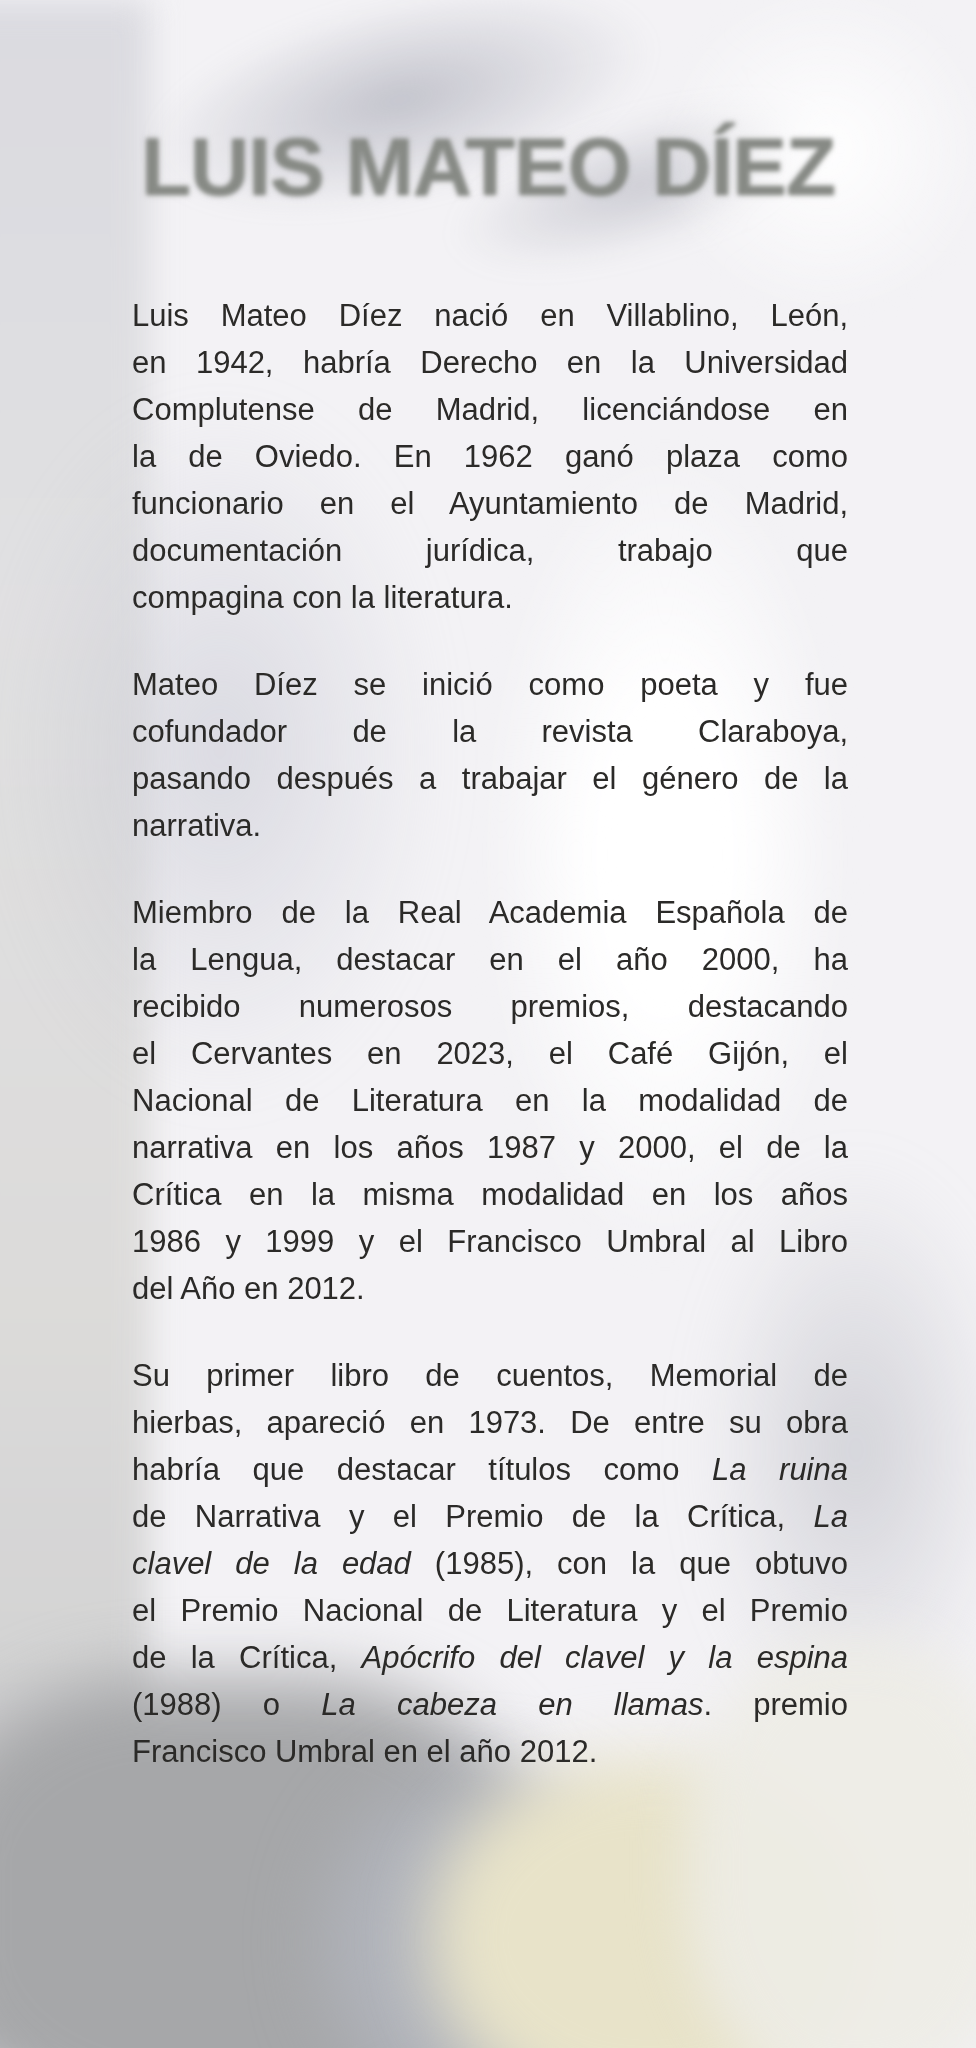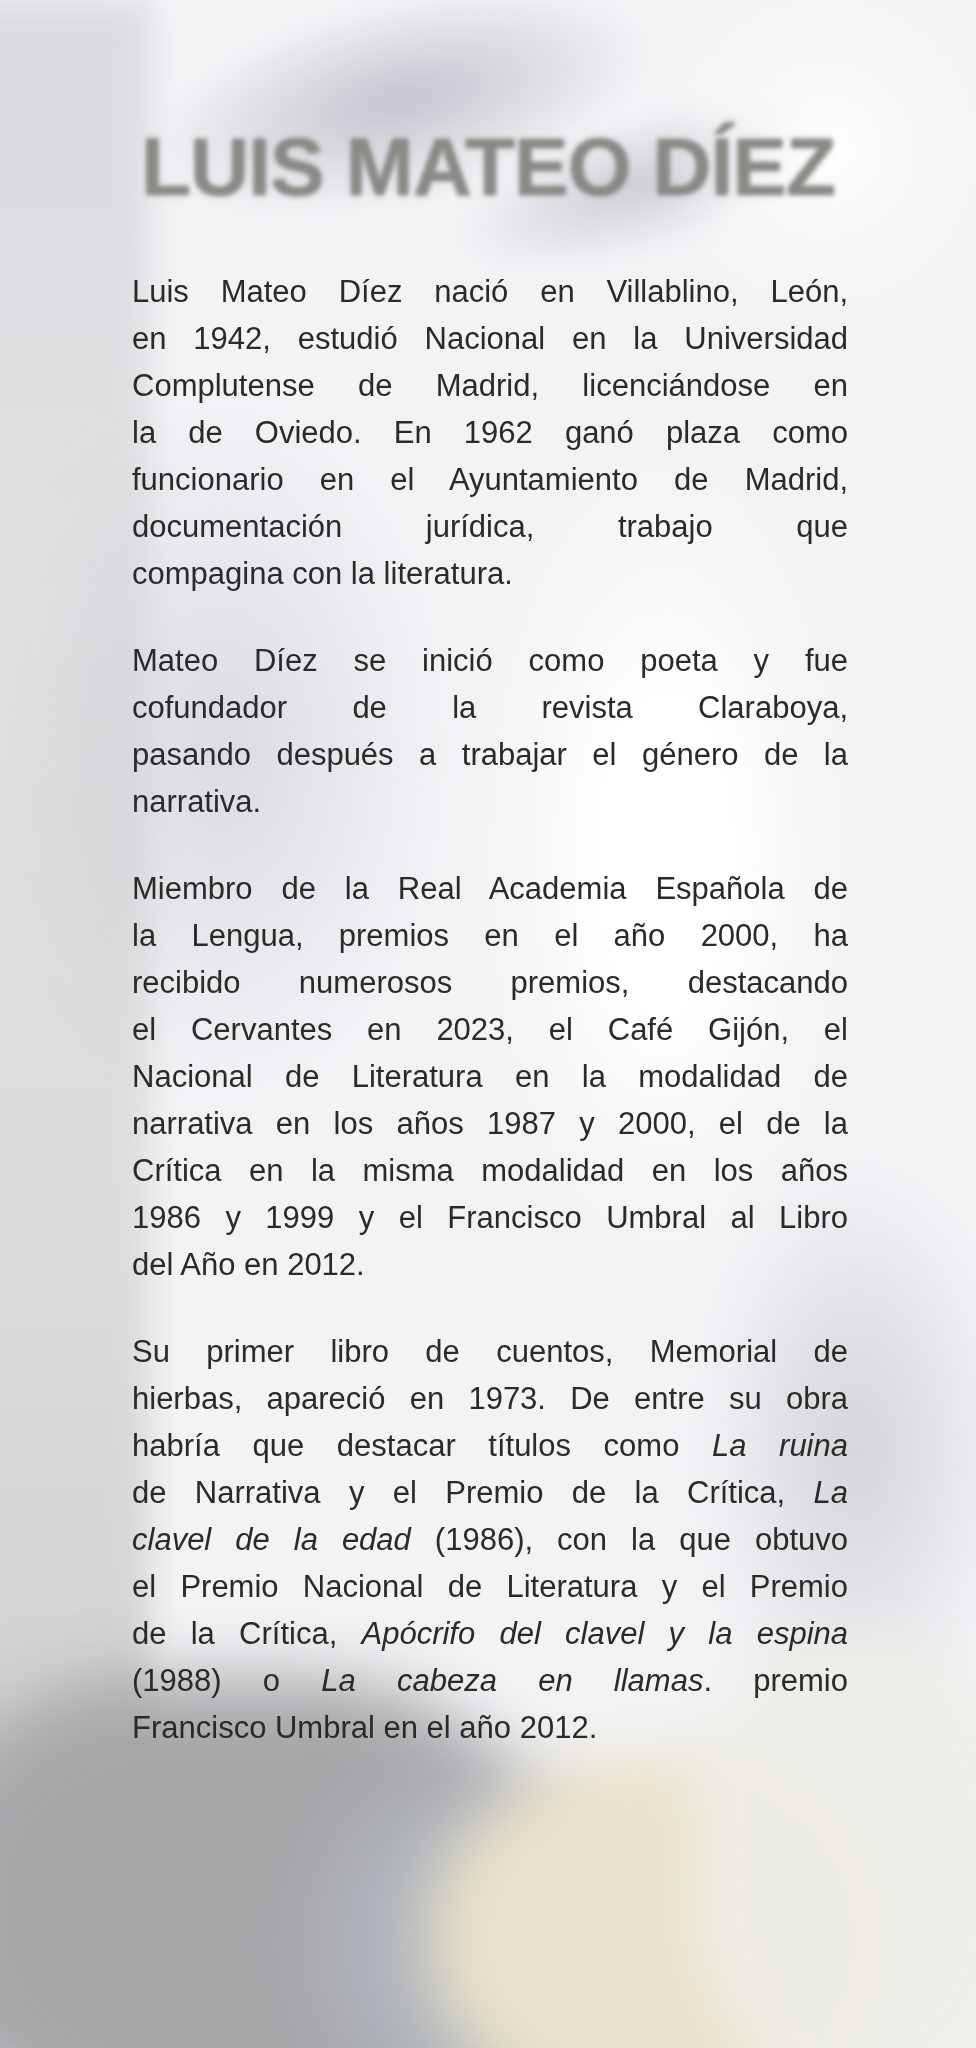--- a/index.html
+++ b/index.html
@@ -95,21 +95,21 @@
     letter-spacing: -1px;
     color: var(--title-color, #878a85);
     filter: blur(2px);
     text-shadow: 0 0 4px rgba(135,138,133,.55);
     white-space: nowrap;
   }
 
   
   .bio {
     position: absolute;
-    left: 132px; top: 268px;
+    left: 132px; top: 292px;
     width: 716px;
     color: var(--body-text, #2b2a28);
     font-size: 31px;
     line-height: 47px;
   }
   .para { margin: 0 0 40px 0; }
   .para:last-child { margin-bottom: 12px; }
   .line {
     height: 47px;
     overflow: hidden;
@@ -138,49 +138,49 @@
     <div class="smudge s-bottom-blue"></div>
     <div class="smudge s-bottom-cream"></div>
     <div class="smudge s-bottom-right"></div>
   </div>
 
   <h1 class="title">LUIS MATEO DÍEZ</h1>
 
   <div class="bio">
       <div class="para">
         <div class="line"><span>Luis Mateo Díez nació en Villablino, León,</span></div>
-        <div class="line"><span>en 1942, estudió Nacional en la Universidad</span></div>
+        <div class="line"><span>en 1942, habría Derecho en la Universidad</span></div>
         <div class="line"><span>Complutense de Madrid, licenciándose en</span></div>
         <div class="line"><span>la de Oviedo. En 1962 ganó plaza como</span></div>
         <div class="line"><span>funcionario en el Ayuntamiento de Madrid,</span></div>
         <div class="line"><span>documentación jurídica, trabajo que</span></div>
         <div class="line last"><span>compagina con la literatura.</span></div>
       </div>
       <div class="para">
         <div class="line"><span>Mateo Díez se inició como poeta y fue</span></div>
         <div class="line"><span>cofundador de la revista Claraboya,</span></div>
         <div class="line"><span>pasando después a trabajar el género de la</span></div>
         <div class="line last"><span>narrativa.</span></div>
       </div>
       <div class="para">
         <div class="line"><span>Miembro de la Real Academia Española de</span></div>
-        <div class="line"><span>la Lengua, premios en el año 2000, ha</span></div>
+        <div class="line"><span>la Lengua, destacar en el año 2000, ha</span></div>
         <div class="line"><span>recibido numerosos premios, destacando</span></div>
         <div class="line"><span>el Cervantes en 2023, el Café Gijón, el</span></div>
         <div class="line"><span>Nacional de Literatura en la modalidad de</span></div>
         <div class="line"><span>narrativa en los años 1987 y 2000, el de la</span></div>
         <div class="line"><span>Crítica en la misma modalidad en los años</span></div>
         <div class="line"><span>1986 y 1999 y el Francisco Umbral al Libro</span></div>
         <div class="line last"><span>del Año en 2012.</span></div>
       </div>
       <div class="para">
         <div class="line"><span>Su primer libro de cuentos, Memorial de</span></div>
         <div class="line"><span>hierbas, apareció en 1973. De entre su obra</span></div>
         <div class="line"><span>habría que destacar títulos como </span><span class="it">La ruina</span></div>
         <div class="line"><span>de Narrativa y el Premio de la Crítica, </span><span class="it">La</span></div>
-        <div class="line"><span class="it">clavel de la edad</span><span> (1986), con la que obtuvo</span></div>
+        <div class="line"><span class="it">clavel de la edad</span><span> (1985), con la que obtuvo</span></div>
         <div class="line"><span>el Premio Nacional de Literatura y el Premio</span></div>
         <div class="line"><span>de la Crítica, </span><span class="it">Apócrifo del clavel y la espina</span></div>
         <div class="line"><span>(1988) o </span><span class="it">La cabeza en llamas</span><span>. premio</span></div>
         <div class="line last"><span>Francisco Umbral en el año 2012.</span></div>
       </div>
     </div>
 </div>
 
 </body></html>

